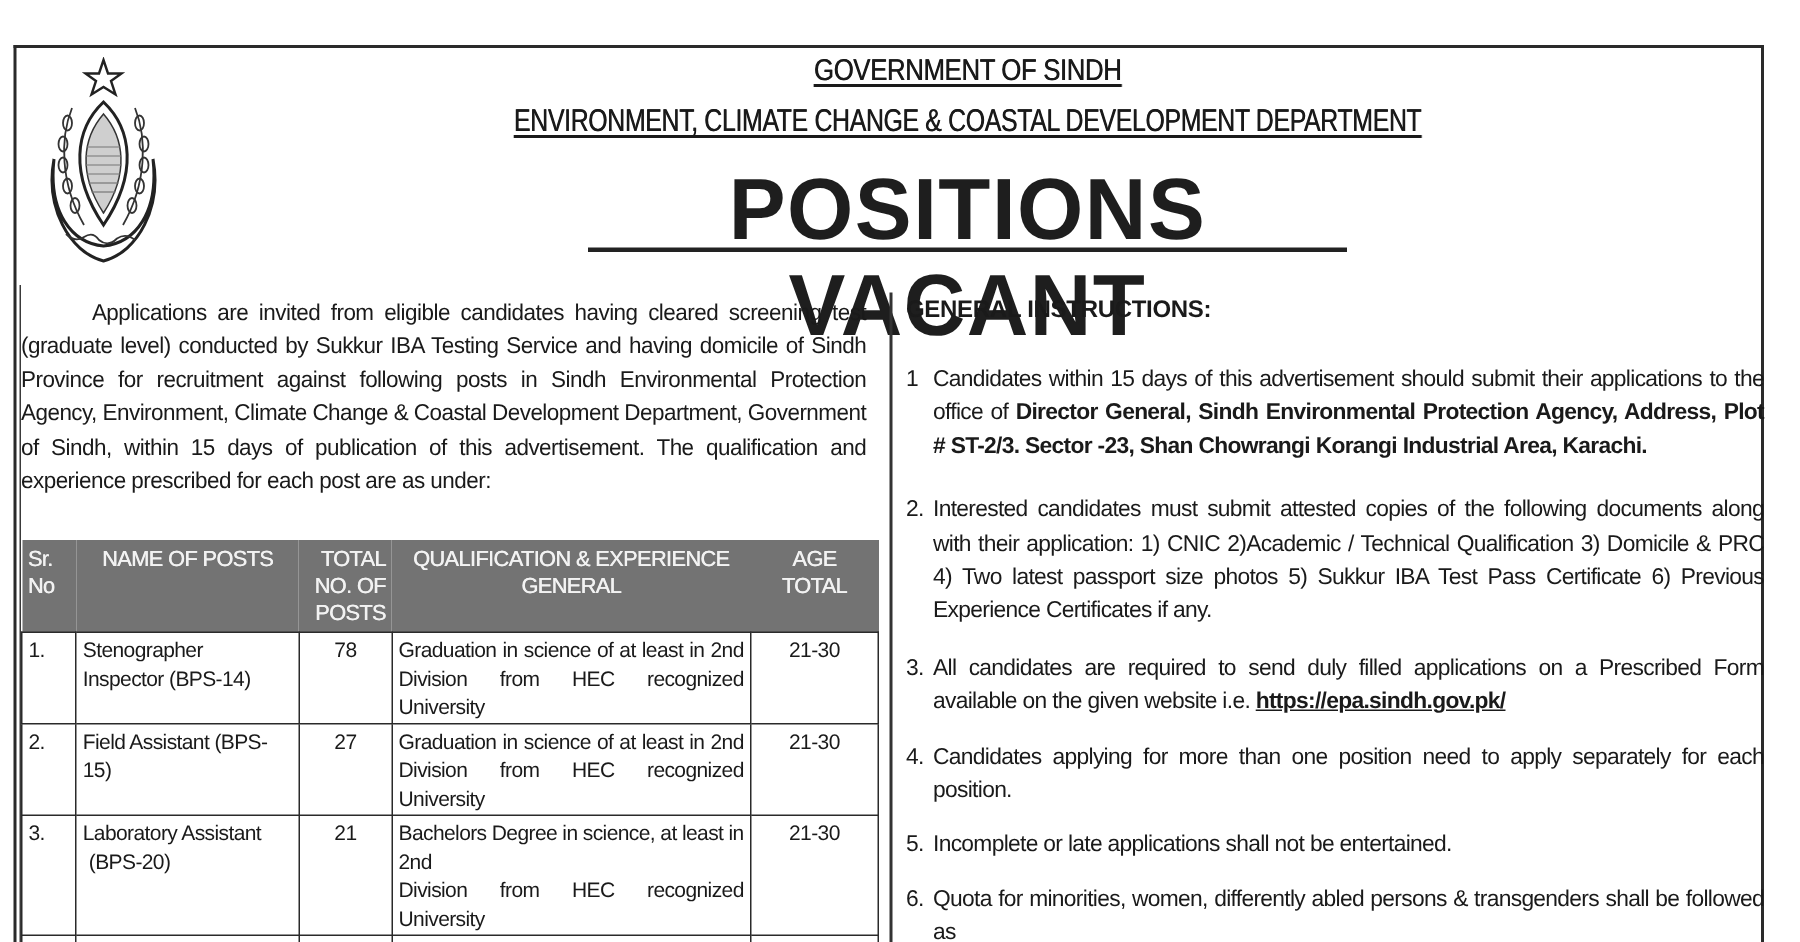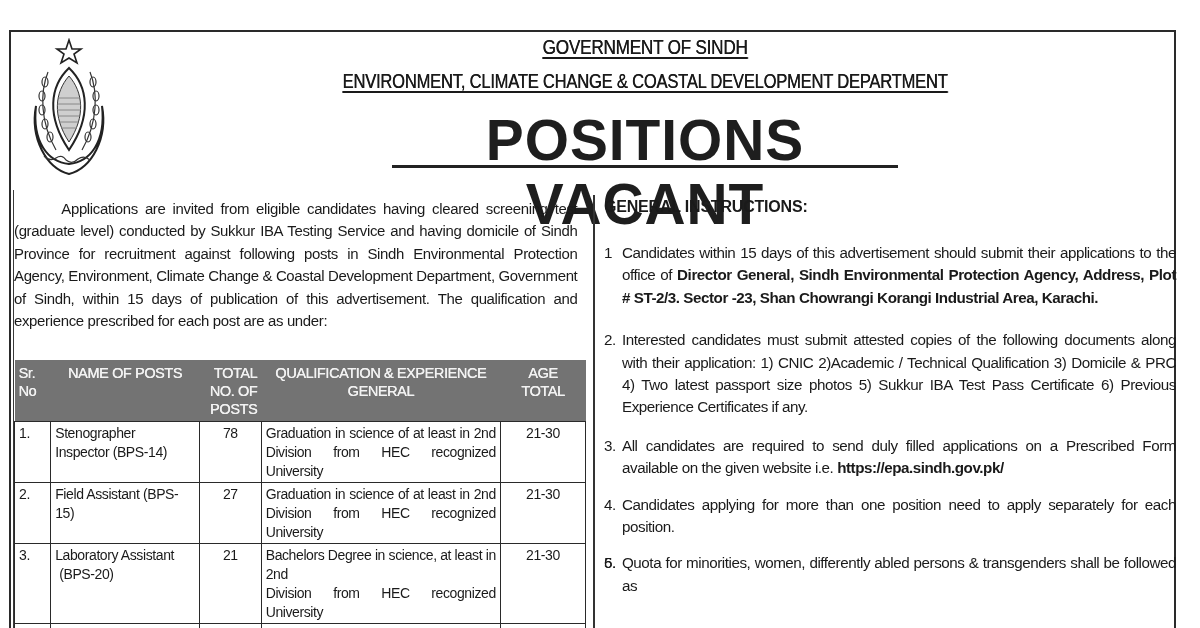--- a/index.html
+++ b/index.html
@@ -61,21 +61,21 @@
   .col-qual { width: 253px; } .col-age { width: 83px; }
 
   .instructions { position: absolute; left: 604px; top: 198px; width: 572px; }
   .instr-title { font-size: 16px; font-weight: bold; letter-spacing: -0.2px; margin: 0 16px 14px 0; }
   .instr-item {
     position: relative; padding-left: 18px; font-size: 15.2px; line-height: 22.4px;
     letter-spacing: -0.45px; text-align: justify; margin-bottom: 12px;
   }
   .instr-num { position: absolute; left: 0; top: 0; }
   .bold { font-weight: bold; }
-  .link { font-weight: bold; }
+  .link { font-weight: bold; text-decoration: underline; }
 </style>
 </head>
 <body>
 
 <div class="frame"></div>
 <div class="frame-inner"></div>
 
 <div class="logo">
   <svg width="86" height="146" viewBox="0 0 86 146">
     <polygon points="43,2 46,11 55,11 48,16 51,25 43,20 35,25 38,16 31,11 40,11" fill="none" stroke="#222" stroke-width="1.6"></polygon>
@@ -217,19 +217,20 @@
     <span>All candidates are required to send duly filled applications on a Prescribed Form available on the given website i.e. </span><span class="link">https://epa.sindh.gov.pk/</span>
   </div>
 
   <div class="instr-item" style="margin-top:14px">
     <span class="instr-num">4.</span>
     <span>Candidates applying for more than one position need to apply separately for each position.</span>
   </div>
 
   <div class="instr-item" style="margin-top:14px">
     <span class="instr-num">5.</span>
+    <span>Incomplete or late applications shall not be entertained.</span>
   </div>
 
   <div class="instr-item" style="margin-top:14px">
     <span class="instr-num">6.</span>
     <span>Quota for minorities, women, differently abled persons &amp; transgenders shall be followed as</span>
   </div>
 </div>
 
 </body></html>

